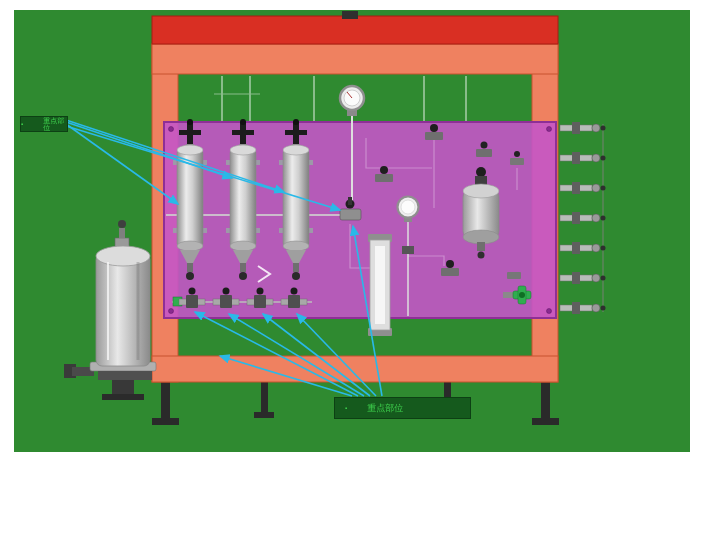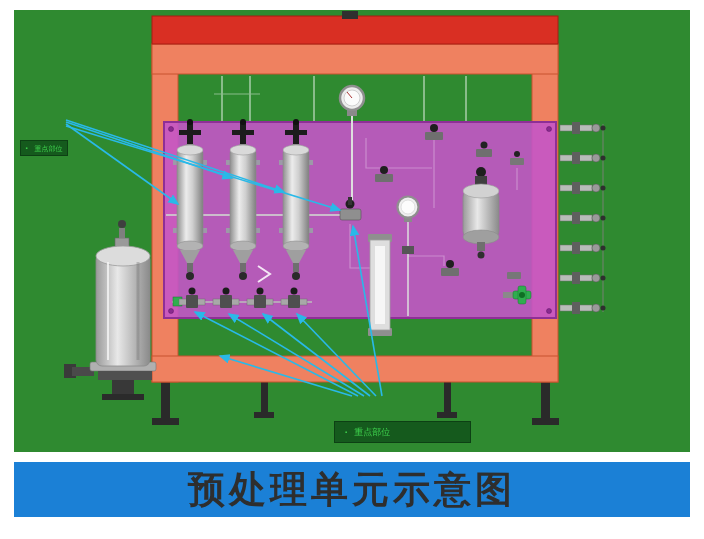--- a/index.html
+++ b/index.html
@@ -1,22 +1,22 @@
 <!DOCTYPE html>
 <html><head>
 <meta charset="utf-8">
 <style>
   * { margin:0; padding:0; box-sizing:border-box; }
   html,body { width:704px; height:539px; background:#ffffff; overflow:hidden;
               font-family:"Liberation Sans","DejaVu Sans",sans-serif; }
   .screen { position:absolute; left:0; top:0; width:704px; height:539px; background:#ffffff; }
   .diagram { position:absolute; left:14px; top:10px; width:676px; height:442px; background:#2f8a30; }
   .diagram svg { position:absolute; left:0; top:0; }
-  .anno { position:absolute; display:flex; align-items:center; gap:7px;
-          background:#155a1d; color:#3ed14d; border:1px solid #0d4014; line-height:1;margin-top:24px; }
+  .anno { position:absolute; display:flex; align-items:center; gap:20px;
+          background:#155a1d; color:#3ed14d; border:1px solid #0d4014; line-height:1; }
   .anno-left { left:6px; top:106px; width:48px; height:16px; font-size:7px; justify-content:center; }
   .anno-bottom { left:320px; top:387px; width:137px; height:22px; font-size:9px; padding-left:10px; }
   .anno-icon { font-size:6px; }
   .caption { position:absolute; left:14px; top:462px; width:676px; height:55px; background:#1b80d6;
              display:flex; align-items:center; justify-content:center; }
   .caption-text { font-size:37px; font-weight:600; color:#2e2e2e; letter-spacing:4px; }
 </style>
 </head>
 <body>
 
@@ -281,17 +281,14 @@
       <span class="anno-icon">▪</span>
       <span>重点部位</span>
     </div>
 
     <div class="anno anno-bottom">
       <span class="anno-icon">▪</span>
       <span>重点部位</span>
     </div>
   </div>
 
-  <div class="caption">
-    <span class="caption-text">预处理单元示意图</span>
-  </div>
 
 </div>
 
 </body></html>

